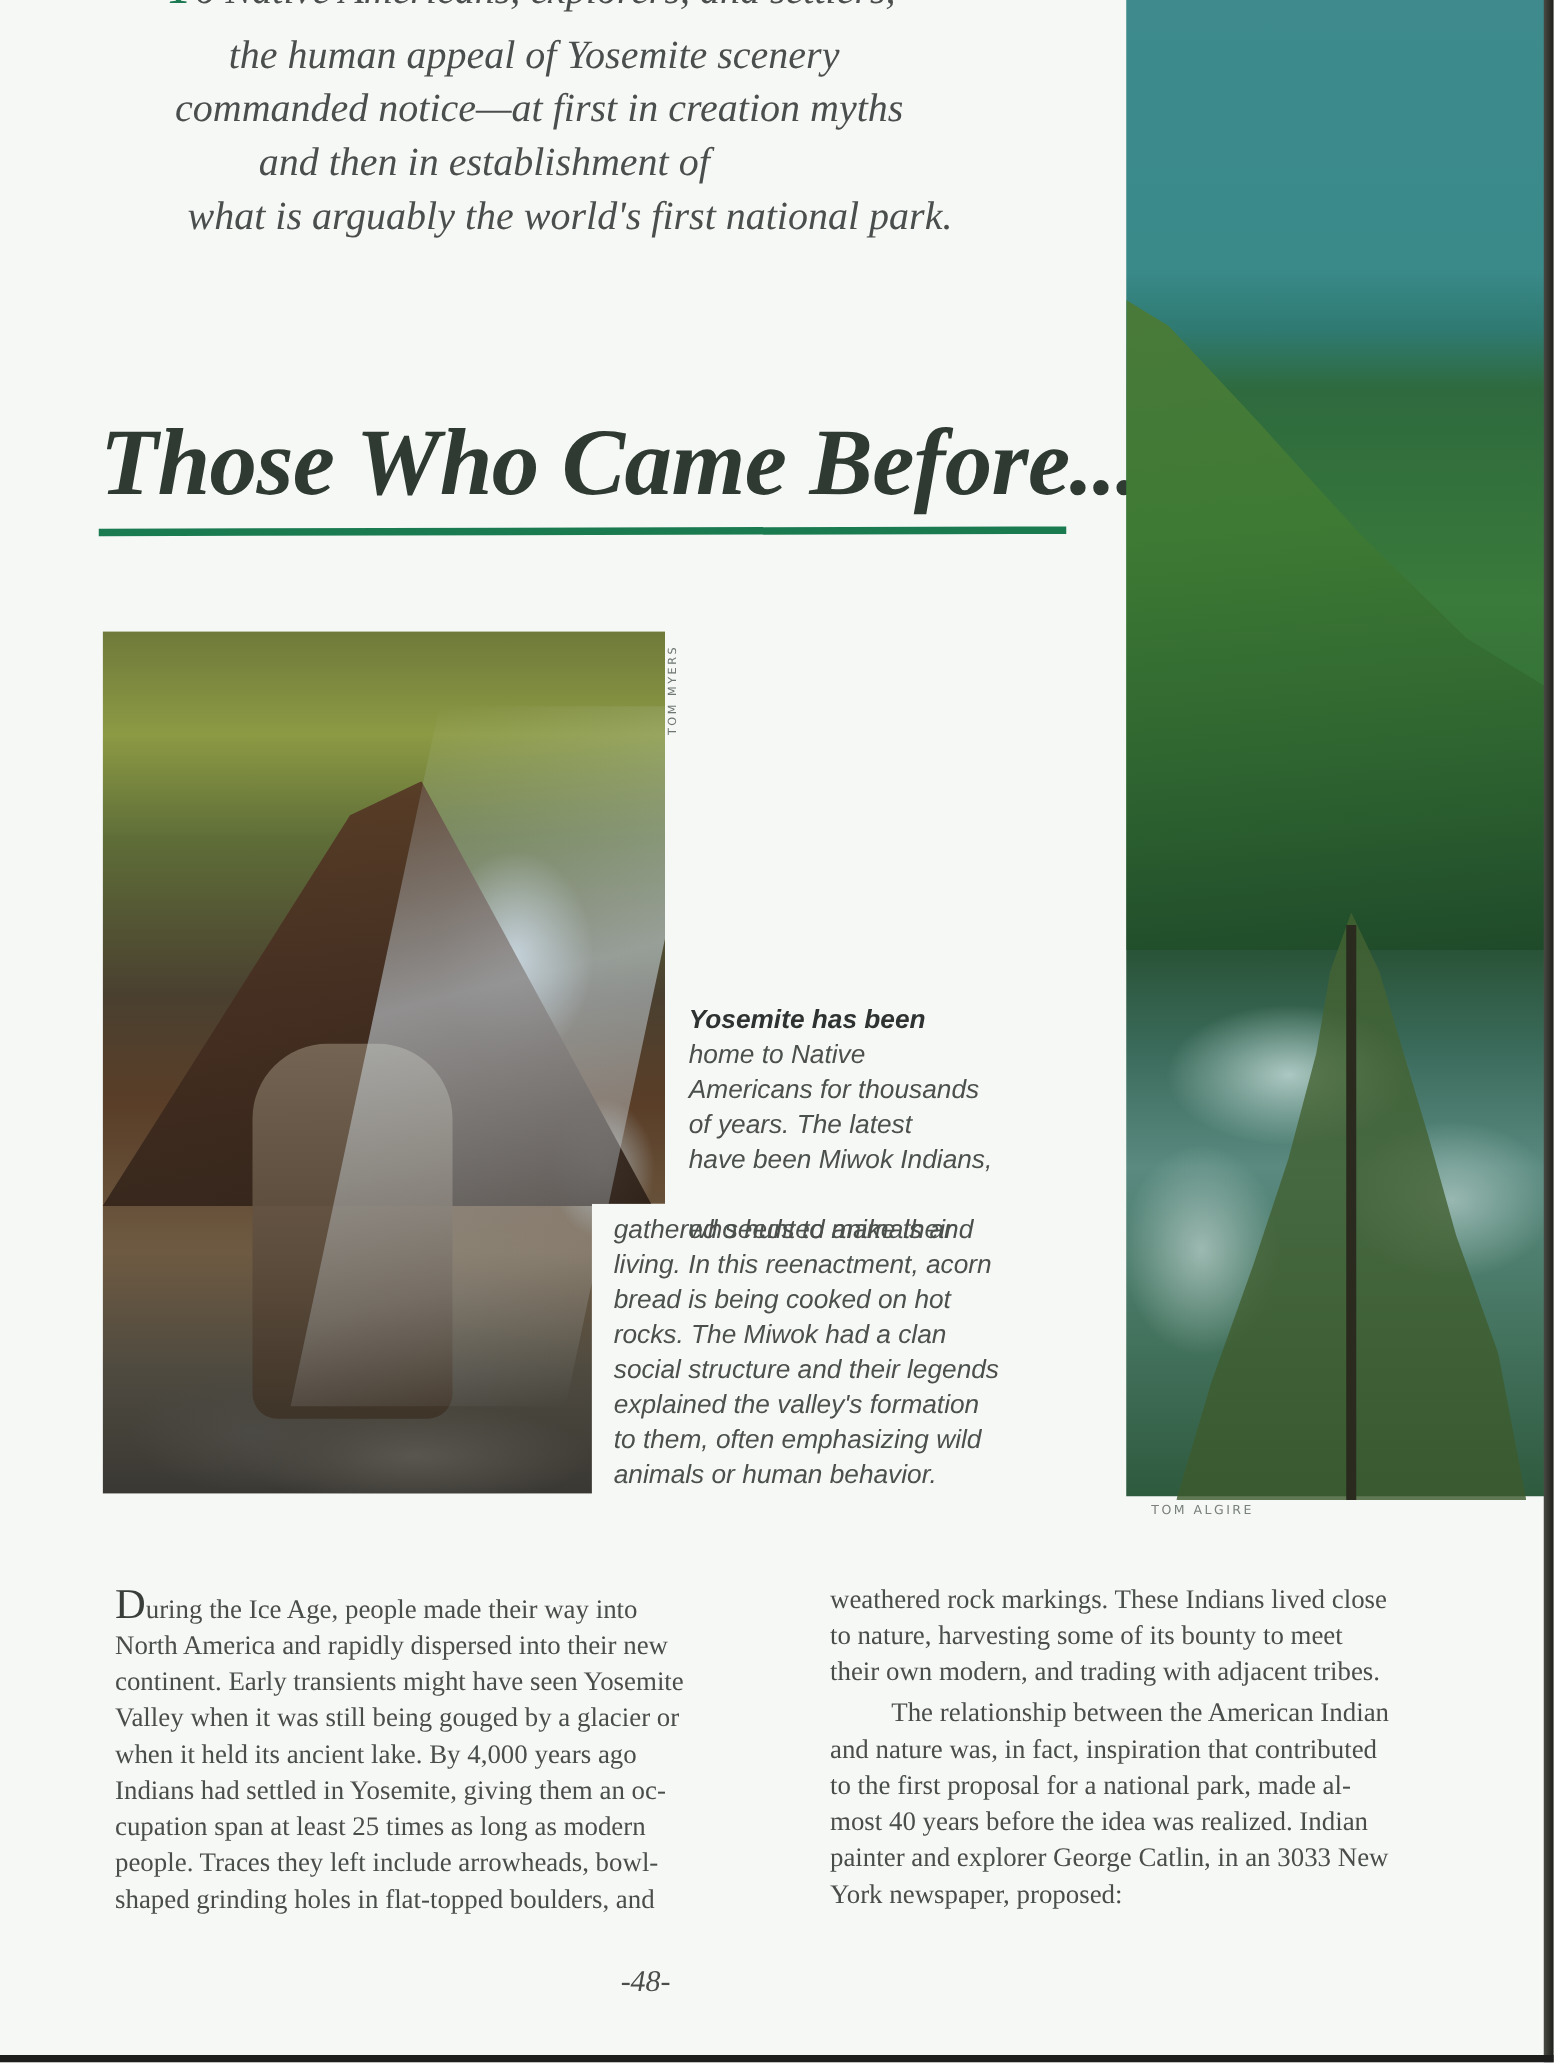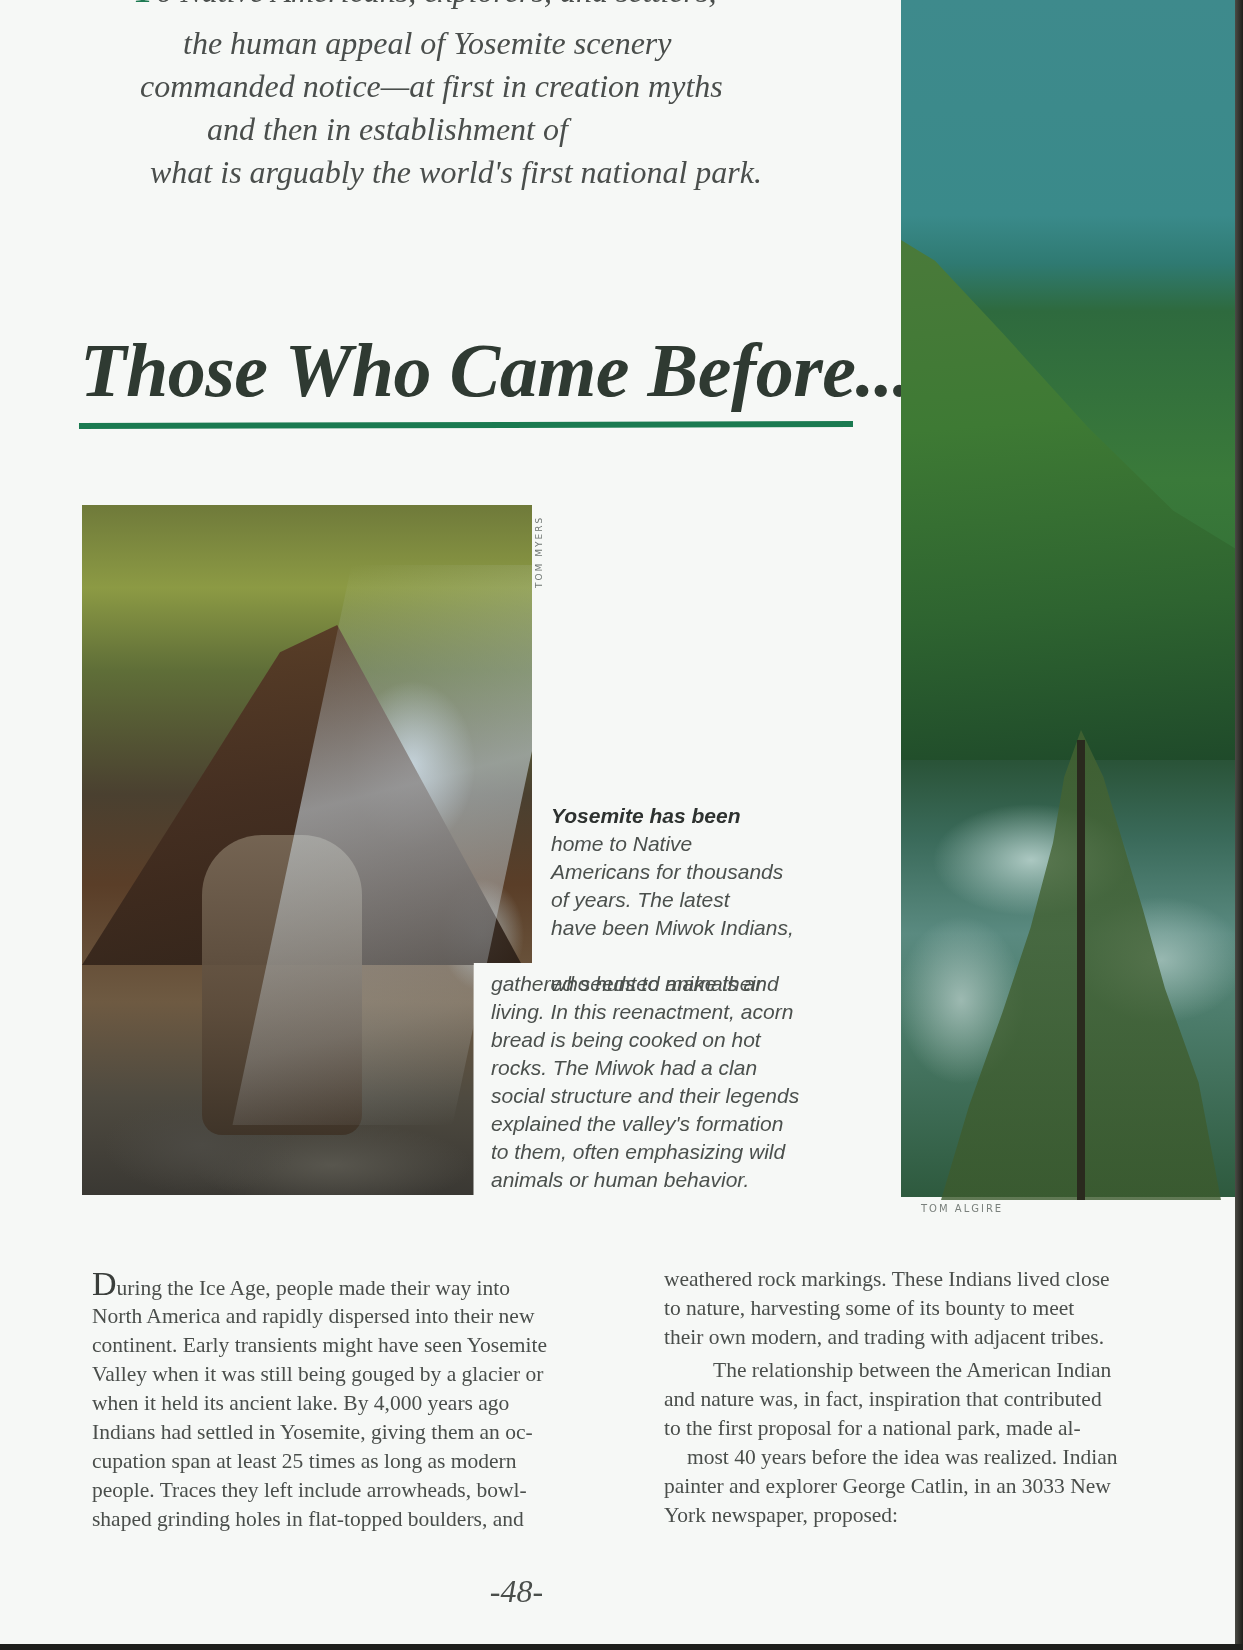--- a/index.html
+++ b/index.html
@@ -109,21 +109,21 @@
 
   
   .body-col {
     font-family: "Liberation Serif", serif; font-size: 21.5px; line-height: 28.8px; color: #4a4e4b;
   }
   .body-col .line { position: absolute; white-space: nowrap; }
   .dropcap { font-size: 34px; color: #3a3e3b; }
 
   .page-num {
     left: 0; width: 1033px; top: 1573px; text-align: center;
-    font-family: "Liberation Serif", serif; font-style: italic; font-size: 32px; color: #4a4e4b;
+    font-family: "Liberation Serif", serif; font-style: italic; font-size: 24px; color: #4a4e4b;
   }
   .bottom-rule {
     left: 0; top: 1644px; width: 1243px; height: 6px; background: #1e1f1c;
   }
 </style>
 </head>
 <body>
 
 <div class="abs intro">
   <div class="line" style="left:132px; top:0px;"><span class="dropT">T</span><span>o Native Americans, explorers, and settlers,</span></div>
@@ -180,19 +180,19 @@
   <div class="line" style="left:92px; top:1505px;">shaped grinding holes in flat-topped boulders, and</div>
 </div>
 
 <div class="abs body-col" style="left:0; top:0;">
   <div class="line" style="left:664px; top:1265px;">weathered rock markings. These Indians lived close</div>
   <div class="line" style="left:664px; top:1294px;">to nature, harvesting some of its bounty to meet</div>
   <div class="line" style="left:664px; top:1323px;">their own modern, and trading with adjacent tribes.</div>
   <div class="line" style="left:713px; top:1356px;">The relationship between the American Indian</div>
   <div class="line" style="left:664px; top:1385px;">and nature was, in fact, inspiration that contributed</div>
   <div class="line" style="left:664px; top:1414px;">to the first proposal for a national park, made al-</div>
-  <div class="line" style="left:664px; top:1443px;margin-left:23px;">most 40 years before the idea was realized. Indian</div>
+  <div class="line" style="left:664px; top:1443px;">most 40 years before the idea was realized. Indian</div>
   <div class="line" style="left:664px; top:1472px;">painter and explorer George Catlin, in an 3033 New</div>
   <div class="line" style="left:664px; top:1501px;">York newspaper, proposed:</div>
 </div>
 
 <div class="abs page-num">-48-</div>
 <div class="abs bottom-rule"></div>
 
 </body></html>

